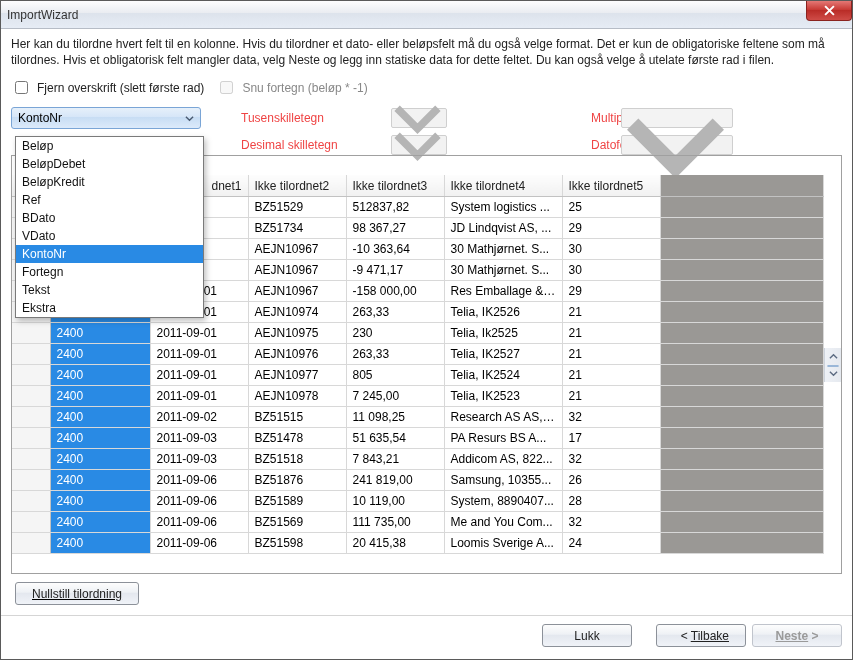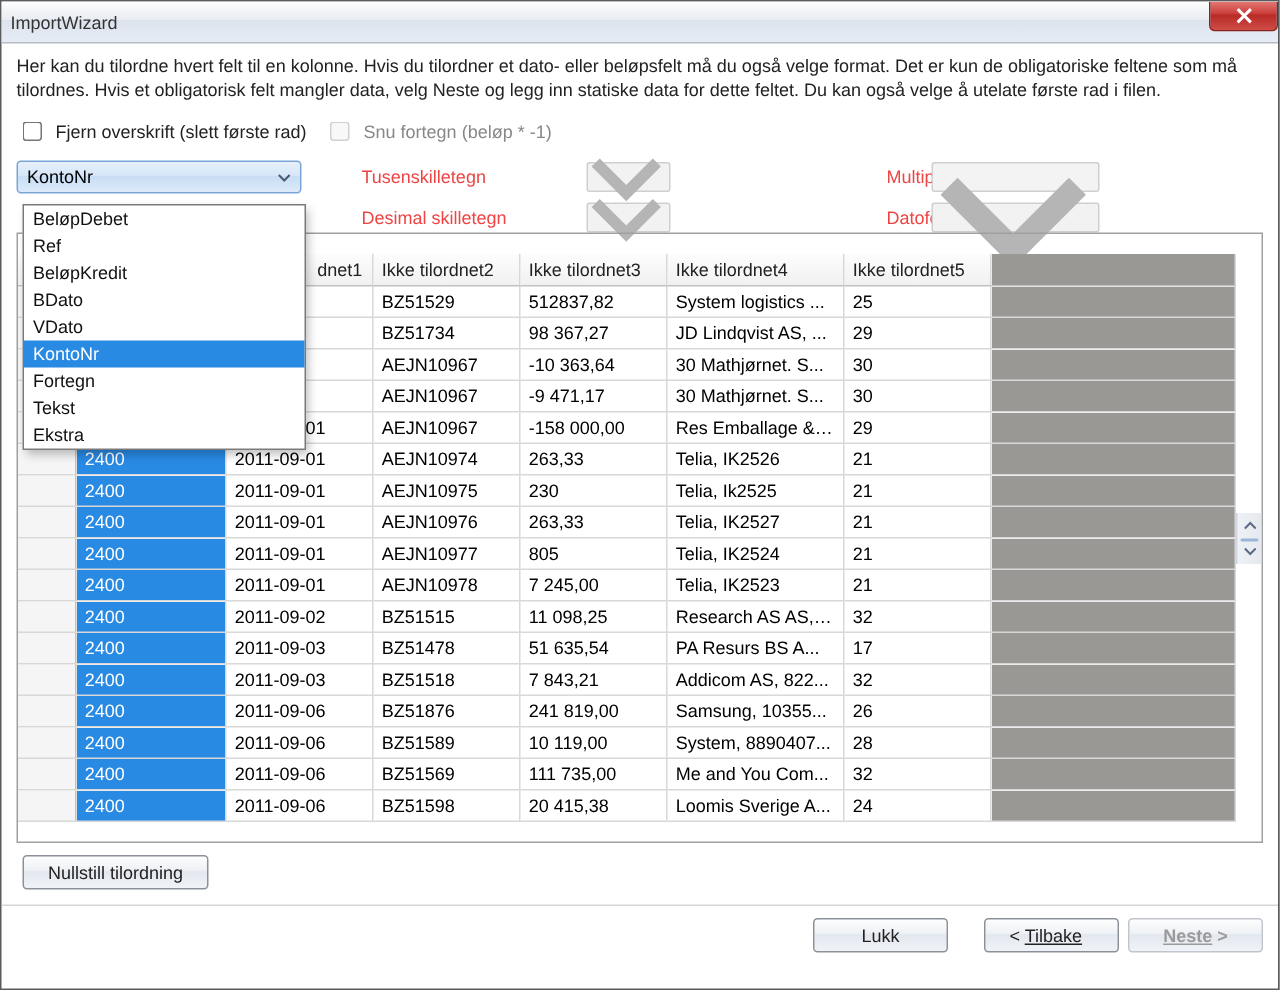--- a/index.html
+++ b/index.html
@@ -79,22 +79,22 @@
     border:1px solid #9ab7d8; border-radius:3px;
   }
   .vscroll svg { width:9px;height:9px; }
   .dropdown-list {
     position:absolute; left:14px; top:135px; width:189px;
     background:#fff; border:1px solid #7a7a7a; z-index:50;
     box-shadow: 2px 3px 6px rgba(0,0,0,0.25);
   }
   .dropdown-list .item { padding:2px 6px; color:#111; cursor:pointer; }
   .dropdown-list .item.hl { background:#298ae4; color:#fff; }
-  .btnbar { padding: 8px 10px 24px 10px; display:flex; align-items:center; }
-  .btnbar-top { padding: 8px 0 0 4px; }
+  .btnbar { padding: 8px 10px 12px 10px; display:flex; align-items:center; }
+  .btnbar-top { padding: 8px 0 0 4px; text-decoration: underline; }
   .btnbar .spacer { flex:1; }
   .btn {
     height:23px; padding: 0 16px; border:1px solid #8c9199; border-radius:3px;
     background: linear-gradient(#fdfdfd,#eef1f5 45%,#e3e7ee 46%,#f0f3f8);
     color:#222; cursor:pointer; display:flex; align-items:center; gap:4px;
   }
   .btn.disabled { color:#9a9a9a; border-color:#c0c4cc; cursor:default; }
   .footer { border-top:1px solid #d5d5d5; }
   .col0 { width:38px; }
   .col1 { width:100px; }
@@ -386,38 +386,39 @@
 
     <div class="btnbar btnbar-top">
       <button class="btn">
         <span>Nullstill tilordning</span>
       </button>
     </div>
 
   </div>
 
   <div class="dropdown-list" id="ddlist">
+      <div class="item">Beløp</div>
       <div class="item">BeløpDebet</div>
+      <div class="item">BeløpKredit</div>
       <div class="item">Ref</div>
-      <div class="item">BeløpKredit</div>
       <div class="item">BDato</div>
       <div class="item">VDato</div>
       <div class="item hl">KontoNr</div>
       <div class="item">Fortegn</div>
       <div class="item">Tekst</div>
       <div class="item">Ekstra</div>
     </div>
 
   <div class="btnbar footer">
     <div class="spacer"></div>
     <button class="btn" style="min-width:90px; justify-content:center;">
       <span>Lukk</span>
     </button>
     <div style="width:24px;"></div>
-    <button class="btn" style="min-width:90px; justify-content:flex-start;">
+    <button class="btn" style="min-width:90px; justify-content:flex-end;">
       <span>&lt; <u>Tilbake</u></span>
     </button>
     <div style="width:6px;"></div>
     <button class="btn disabled" style="min-width:90px; justify-content:center;font-weight:bold;">
       <span><u>Neste</u> &gt;</span>
     </button>
   </div>
 
 </div>
 

